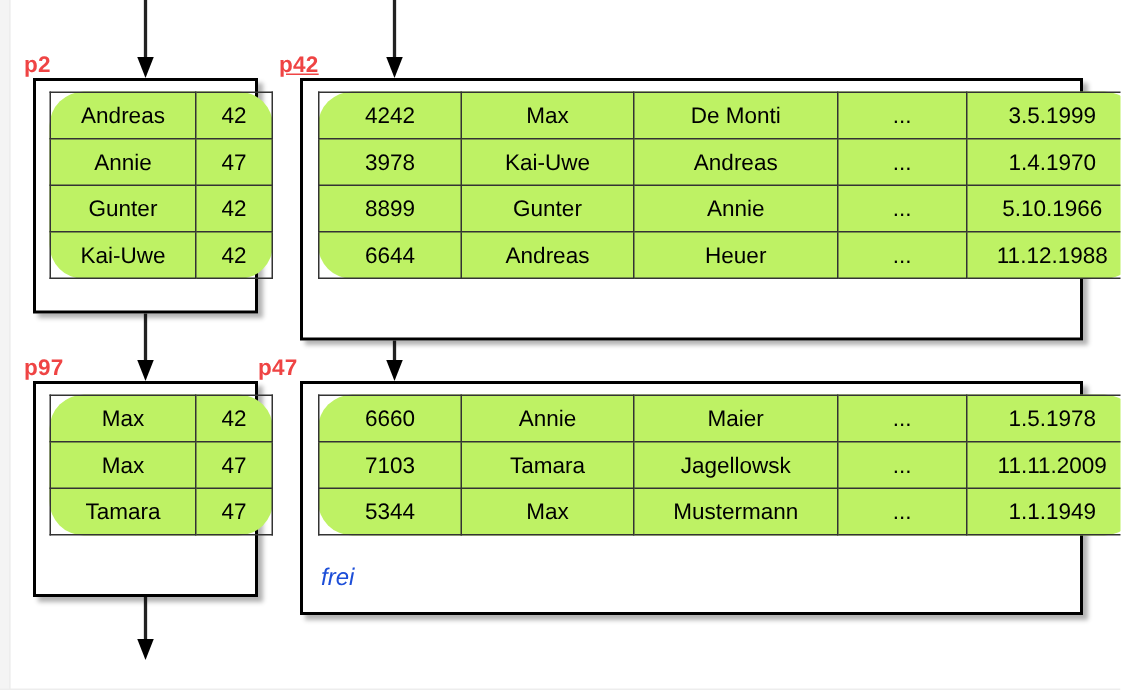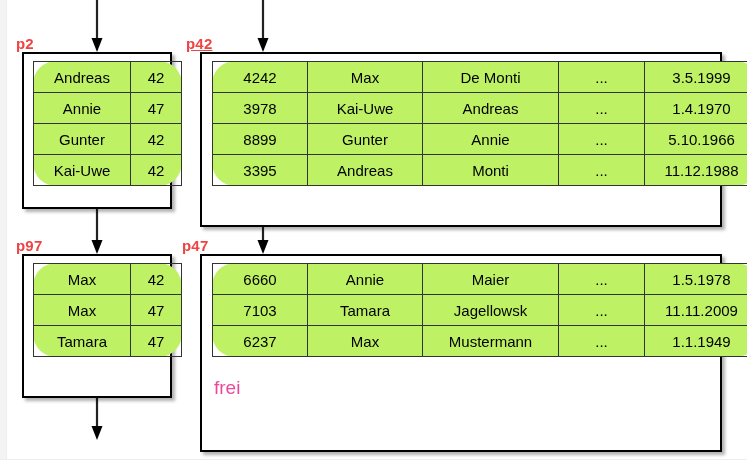--- a/index.html
+++ b/index.html
@@ -73,23 +73,24 @@
     line-height: 1;
     height: 30px;
     padding: 0 4px;
     white-space: nowrap;
     color: #000000;
   }
   .rec-table.small td { font-size: 15px; }
 
   .frei {
     position: absolute;
-    font-size: 19px;
+    font-style: italic;
+    font-size: 16px;
     line-height: 1;
-    color: #ec4899;
+    color: #1d4ed8;
     white-space: nowrap;
   }
 
   
   .arrow { position: absolute; }
   .arrow svg { display: block; }
 </style>
 </head>
 <body>
 
@@ -196,50 +197,50 @@
           <td>1.4.1970</td>
         </tr>
         <tr>
           <td>8899</td>
           <td>Gunter</td>
           <td>Annie</td>
           <td>...</td>
           <td>5.10.1966</td>
         </tr>
         <tr>
-          <td>3395</td>
+          <td>6644</td>
           <td>Andreas</td>
-          <td>Monti</td>
+          <td>Heuer</td>
           <td>...</td>
           <td>11.12.1988</td>
         </tr>
       </tbody>
     </table>
   </div>
 
-  <div class="page-label" style="left:182px; top:238px;">p47</div>
-  <div class="page-box" style="left:200px; top:254px; width:522px; height:198px;">
+  <div class="page-label" style="left:172px; top:238px;">p47</div>
+  <div class="page-box" style="left:200px; top:254px; width:522px; height:156px;">
     <table class="rec-table" style="left:10px; top:7px; width:501px;">
       <tbody>
         <tr>
           <td style="width:86px;">6660</td>
           <td style="width:106px;">Annie</td>
           <td style="width:127px;">Maier</td>
           <td style="width:77px;">...</td>
           <td style="width:105px;">1.5.1978</td>
         </tr>
         <tr>
           <td>7103</td>
           <td>Tamara</td>
           <td>Jagellowsk</td>
           <td>...</td>
           <td>11.11.2009</td>
         </tr>
         <tr>
-          <td>6237</td>
+          <td>5344</td>
           <td>Max</td>
           <td>Mustermann</td>
           <td>...</td>
           <td>1.1.1949</td>
         </tr>
       </tbody>
     </table>
     <div class="frei" style="left:12px; top:122px;">frei</div>
   </div>
 

